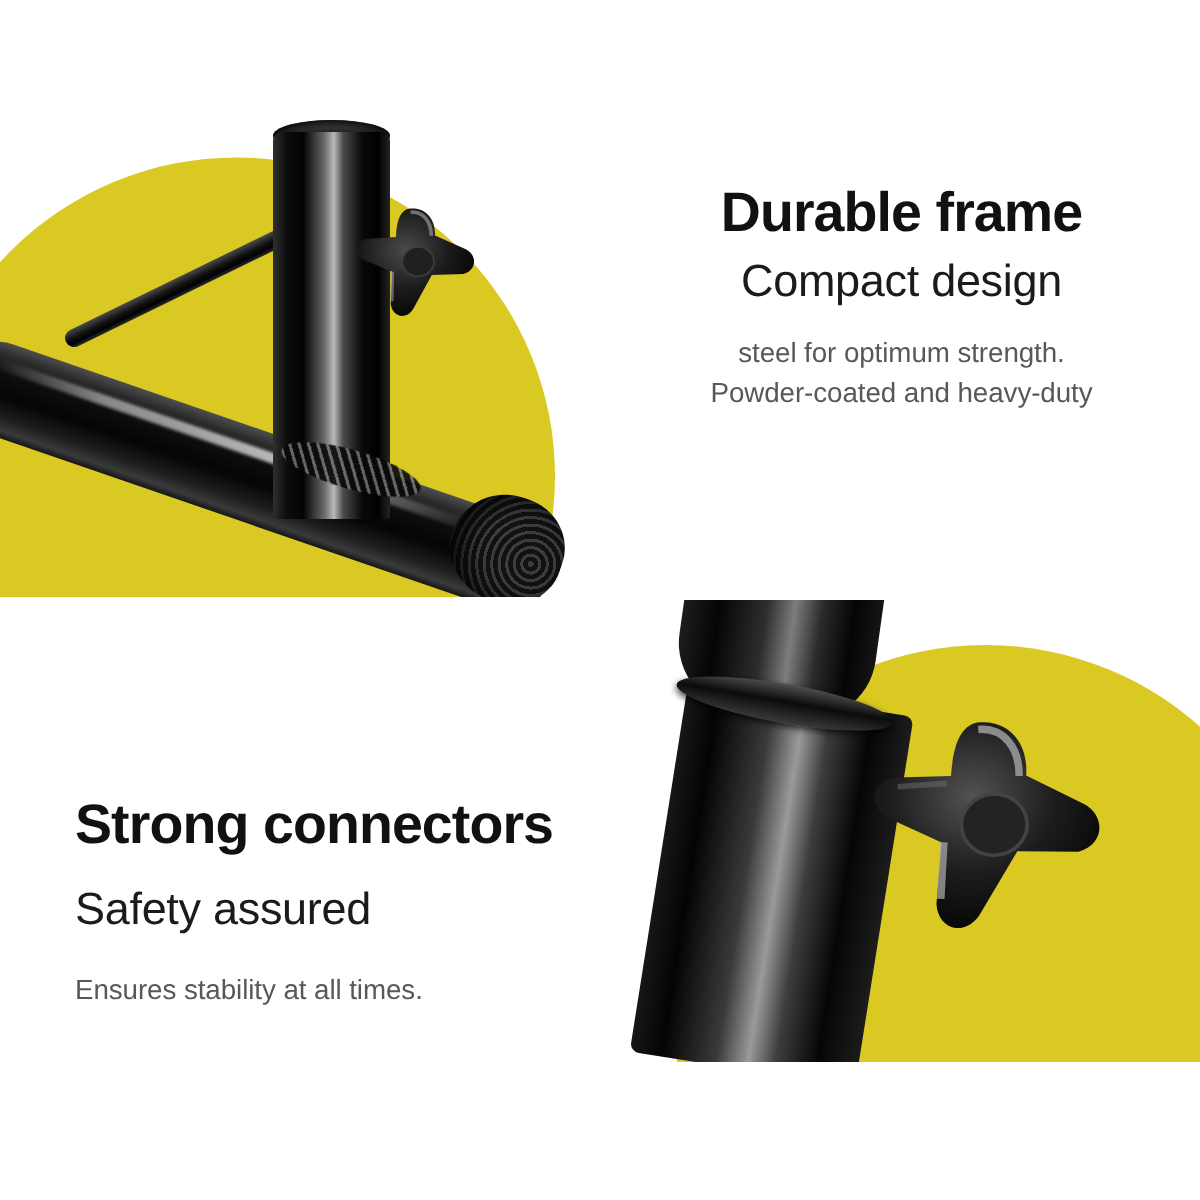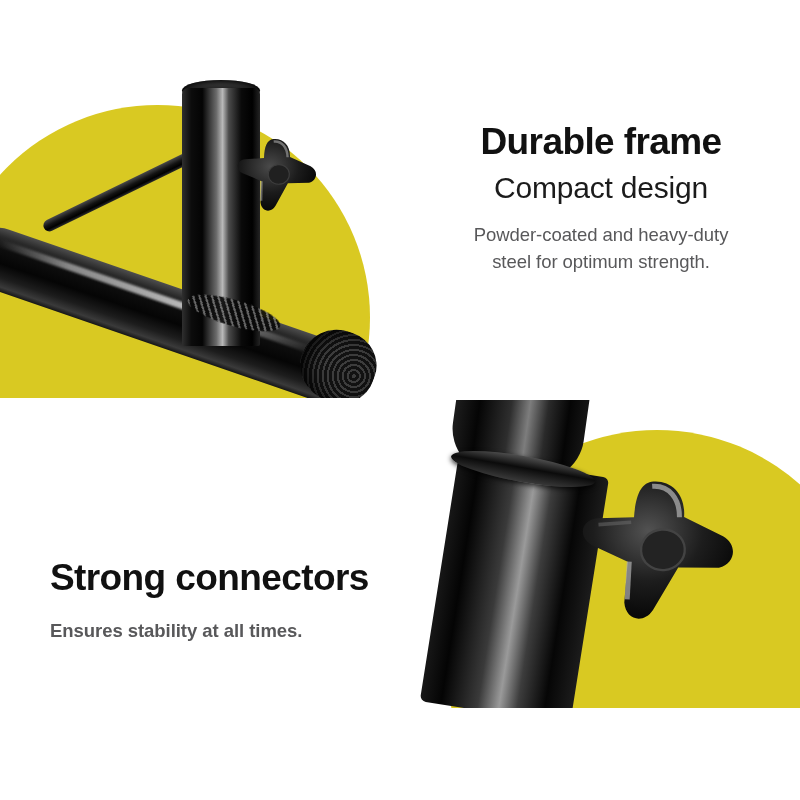--- a/index.html
+++ b/index.html
@@ -54,21 +54,21 @@
     font-size:18.5px;
     font-weight:normal;
     color:#58585a;
     line-height:1.42;
     letter-spacing:-0.05px;
   }
   #quad-tr .headline { margin-bottom:9px; }
   #quad-tr .subhead  { margin-bottom:17px; }
   #quad-bl .headline { margin-bottom:20px; }
   #quad-bl .subhead  { margin-bottom:22px; }
-  #quad-bl .body-copy { white-space:nowrap;font-weight:bold; }
+  #quad-bl .body-copy { white-space:nowrap; }
 
   
   .photo { position:absolute; inset:0; background:#ffffff; }
 
   
   .yellow-circle { position:absolute; border-radius:50%; }
 
   #tl-circle {
     left:-55px; top:105px;
     width:425px; height:425px;
@@ -250,29 +250,30 @@
 
       <div class="crop-bottom" style="height:0px"></div>
     </div>
   </div>
 
   <div class="quad" id="quad-tr">
     <div class="text-panel">
       <div class="headline">Durable frame</div>
       <div class="subhead">Compact design</div>
       <div class="body-copy">
+        <div>steel for optimum strength.</div>
         <div>Powder-coated and heavy-duty</div>
-        <div>steel for optimum strength.</div>
       </div>
     </div>
   </div>
 
   <div class="quad" id="quad-bl">
     <div class="text-panel">
       <div class="headline">Strong connectors</div>
+      <div class="subhead">Safety assured</div>
       <div class="body-copy">
         <div>Ensures stability at all times.</div>
       </div>
     </div>
   </div>
 
   <div class="quad" id="quad-br">
     <div class="photo">
 
       <div class="yellow-circle" id="br-circle"></div>

